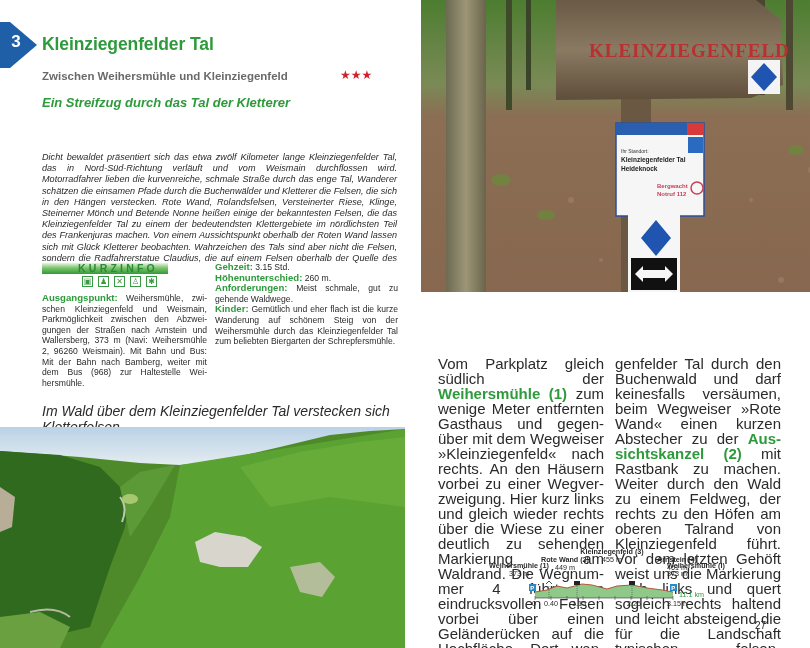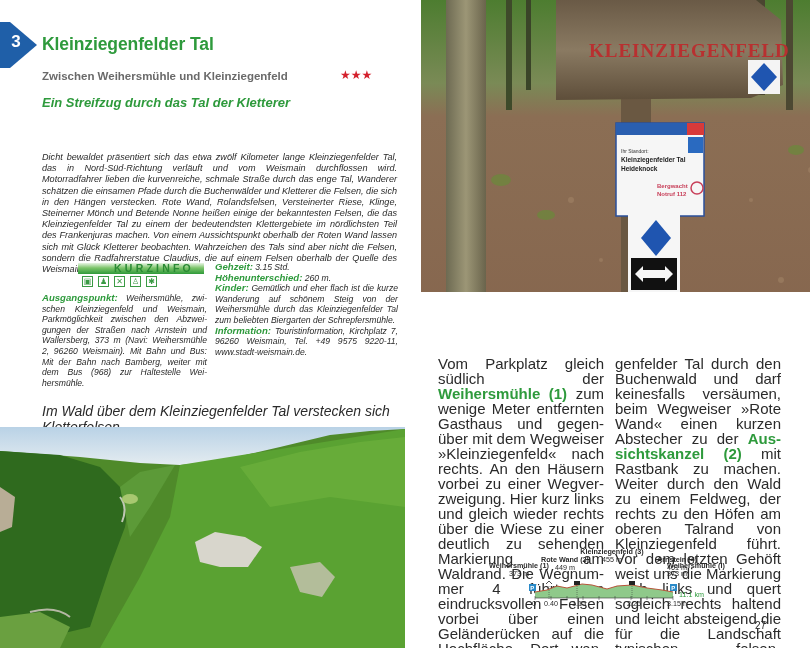--- a/index.html
+++ b/index.html
@@ -16,26 +16,26 @@
 
   .tour-title { position: absolute; left: 42px; top: 34px; font-size: 17.5px; font-weight: bold; color: #2e9a3c; letter-spacing: -0.1px; }
   .tour-subtitle { position: absolute; left: 42px; top: 70px; font-size: 11.5px; font-weight: bold; color: #6a6a6a; }
   .difficulty-stars { position: absolute; left: 340px; top: 68px; font-size: 12px; color: #d4202c; letter-spacing: 0px; }
 
   .intro-heading { position: absolute; left: 42px; top: 95px; font-size: 13px; font-weight: bold; font-style: italic; color: #2e9a3c; }
   .intro-text { position: absolute; left: 42px; top: 106px; width: 355px; font-size: 9.1px; line-height: 11.2px; font-style: italic; text-align: justify; color: #2a2a2a; hyphens: manual; margin-top: 46px; }
 
   
   .kurzinfo-bar { position: absolute; left: 42px; top: 263px; width: 126px; height: 11px;
-    background: linear-gradient(to bottom, #e8f5e4 0%, #7cc46a 45%, #2f9a3a 100%); margin-left: 36px; }
+    background: linear-gradient(to bottom, #e8f5e4 0%, #7cc46a 45%, #2f9a3a 100%); }
   .kurzinfo-label { position: absolute; left: 0; right: 0; top: -1px; text-align: center; font-size: 10.5px; font-weight: bold; color: #2a8a34; letter-spacing: 3.2px; padding-left: 26px; }
   .kurzinfo-icons { position: absolute; left: 82px; top: 276px; display: flex; gap: 5px; }
   .kurzinfo-icon { width: 11px; height: 11px; border: 1px solid #3a9a44; display: flex; align-items: center; justify-content: center; font-size: 8px; color: #3a9a44; line-height: 1; }
 
-  .info-col { position: absolute; font-size: 8.6px; line-height: 10.6px; text-align: justify; color: #2a2a2a; font-style: italic; }
+  .info-col { position: absolute; font-size: 8.6px; line-height: 10.6px; text-align: justify; color: #2a2a2a; }
   .info-col .lbl { color: #2e9a3c; font-weight: bold; font-size: 9.6px; }
   .info-left { left: 42px; top: 293px; width: 165px; }
   .info-right { left: 215px; top: 262px; width: 183px; }
 
   .caption-left { position: absolute; left: 42px; top: 403px; font-size: 14px; font-style: italic; color: #2a2a2a; }
 
   .photo-valley { position: absolute; left: 0; top: 427px; width: 405px; height: 221px; overflow: hidden;
     background: linear-gradient(to bottom, #c8dcec 0%, #dfe9ef 10%, #6e9a3c 14%, #4f8a2c 35%, #5a962f 60%, #3f7a24 100%); }
 
   .photo-sign { position: absolute; left: 16px; top: 0; width: 405px; height: 292px; overflow: hidden;
@@ -83,22 +83,22 @@
     <span class="kurzinfo-icon">✱</span>
   </div>
 
   <div class="info-col info-left">
     <span class="lbl">Ausgangspunkt:</span><span> Weihersmühle, zwi­schen Kleinziegenfeld und Weismain, Parkmöglichkeit zwischen den Abzwei­gungen der Straßen nach Arnstein und Wallersberg, 373 m (Navi: Weihersmüh­le 2, 96260 Weismain). Mit Bahn und Bus: Mit der Bahn nach Bamberg, weiter mit dem Bus (968) zur Haltestelle Wei­hersmühle.</span>
   </div>
 
   <div class="info-col info-right">
     <div><span class="lbl">Gehzeit:</span><span> 3.15 Std.</span></div>
     <div><span class="lbl">Höhenunterschied:</span><span> 260 m.</span></div>
+    <div><span class="lbl">Anforderungen:</span><span> Meist schmale, gut zu gehende Waldwege.</span></div>
     <div><span class="lbl">Kinder:</span><span> Gemütlich und eher flach ist die kurze Wanderung auf schönem Steig von der Weihersmühle durch das Klein­ziegenfelder Tal zum beliebten Biergar­ten der Schrepfersmühle.</span></div>
-    <div><span class="lbl">Information:</span><span> Touristinformation, Kirchplatz 7, 96260 Weismain, Tel. +49 9575 9220-11, www.stadt-weismain.de.</span></div>
   </div>
 
   <div class="caption-left">Im Wald über dem Kleinziegenfelder Tal verstecken sich Kletterfelsen.</div>
 
   <div class="photo-valley">
     <svg width="405" height="221" viewBox="0 0 405 221">
       <defs>
         <linearGradient id="sky" x1="0" y1="0" x2="0" y2="1">
           <stop offset="0" stop-color="#b9d2e6"></stop>
           <stop offset="1" stop-color="#e6edf1"></stop>

